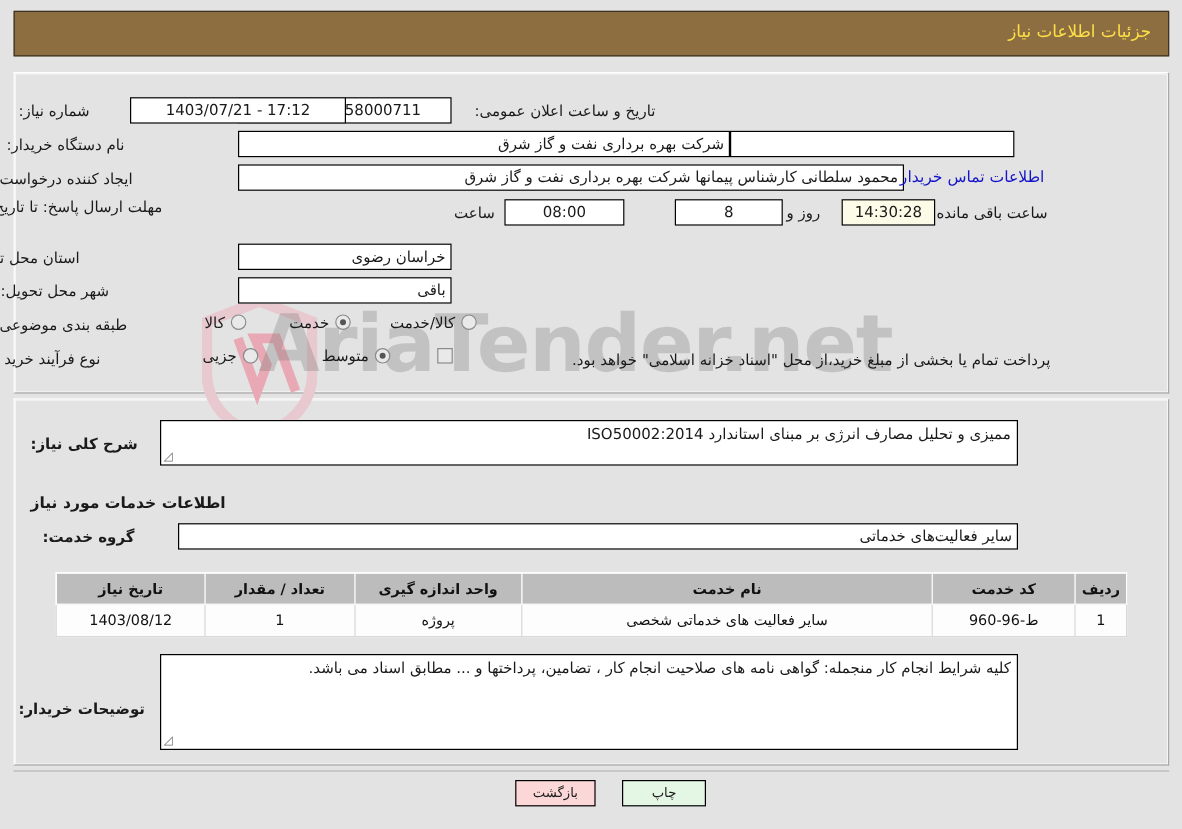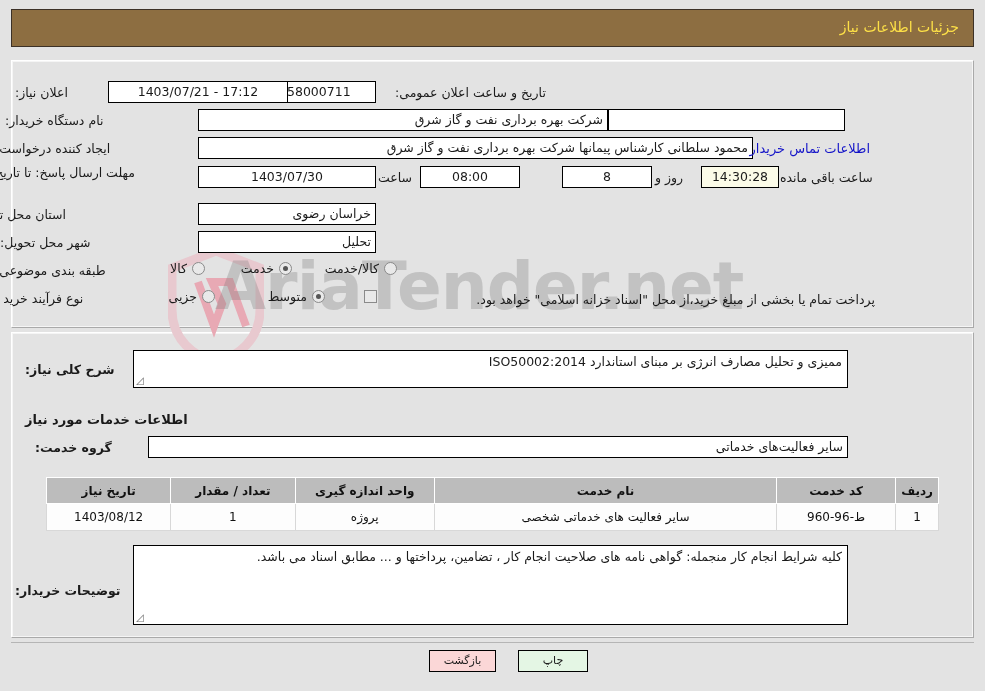--- a/index.html
+++ b/index.html
@@ -228,48 +228,47 @@
     </svg>
     <div class="wm-text">AriaTender.net</div>
   </div>
 
   <div class="titlebar">
     <div class="titlebar-text">جزئیات اطلاعات نیاز</div>
   </div>
 
   <div class="panel" id="panel-top"></div>
 
-  <div class="lbl" style="right:850px; top:85px; width:120px; z-index:6;">اعلان نیاز:</div>
+  <div class="lbl" style="right:850px; top:85px; width:120px; z-index:6;">شماره نیاز:</div>
   <div class="fld center" style="right:609px; top:81px; width:178px; z-index:6;">1103092258000711</div>
 
   <div class="lbl" style="right:430px; top:85px; width:160px; z-index:6;">تاریخ و ساعت اعلان عمومی:</div>
   <div class="fld center" style="right:697px; top:81px; width:180px; left:103px; z-index:6;">17:12 - 1403/07/21</div>
 
   <div class="lbl" style="right:850px; top:113px; width:130px; z-index:6;">نام دستگاه خریدار:</div>
   <div class="fld right" style="right:377px; top:109px; width:410px; z-index:6;">شرکت بهره برداری نفت و گاز شرق</div>
   <div class="fld right" style="right:140px; top:109px; width:237px; z-index:6;"></div>
 
   <div class="lbl" style="right:850px; top:141px; width:140px; z-index:6;">ایجاد کننده درخواست:</div>
   <div class="fld right" style="right:232px; top:137px; width:555px; z-index:6;">محمود سلطانی کارشناس پیمانها شرکت بهره برداری نفت و گاز شرق</div>
   <a class="link" style="right:115px; top:141px; z-index:7;">اطلاعات تماس خریدار</a>
 
   <div class="lbl" style="right:850px; top:165px; width:130px; line-height:16px; z-index:6;">مهلت ارسال پاسخ: تا تاریخ:</div>
-  <div class="fld center" style="right:609px; top:166px; width:178px; z-index:6;">1403/07/30</div>
   <div class="lbl" style="right:573px; top:170px; width:34px; z-index:6;">ساعت</div>
   <div class="fld center" style="right:465px; top:166px; width:100px; z-index:6;">08:00</div>
   <div class="fld center" style="right:333px; top:166px; width:90px; z-index:6;">8</div>
   <div class="lbl" style="right:290px; top:170px; width:40px; z-index:6;">روز و</div>
   <div class="fld center cream" style="right:206px; top:166px; width:78px; z-index:6;">14:30:28</div>
   <div class="lbl" style="right:110px; top:170px; width:95px; z-index:6;">ساعت باقی مانده</div>
 
   <div class="lbl" style="right:882px; top:207px; width:135px; z-index:6;">استان محل تحویل:</div>
   <div class="fld right" style="right:609px; top:203px; width:178px; z-index:6;">خراسان رضوی</div>
 
   <div class="lbl" style="right:850px; top:235px; width:135px; z-index:6;">شهر محل تحویل:</div>
-  <div class="fld right" style="right:609px; top:231px; width:178px; z-index:6;">تحلیل</div>
+  <div class="fld right" style="right:609px; top:231px; width:178px; z-index:6;">باقی</div>
 
   <div class="lbl" style="right:850px; top:263px; width:140px; z-index:6;">طبقه بندی موضوعی:</div>
   <div class="radio-item" style="right:780px; top:261px; z-index:6;">
     <span class="radio"></span>
     <span>کالا</span>
   </div>
   <div class="radio-item" style="right:693px; top:261px; z-index:6;">
     <span class="radio on"></span>
     <span>خدمت</span>
   </div>

